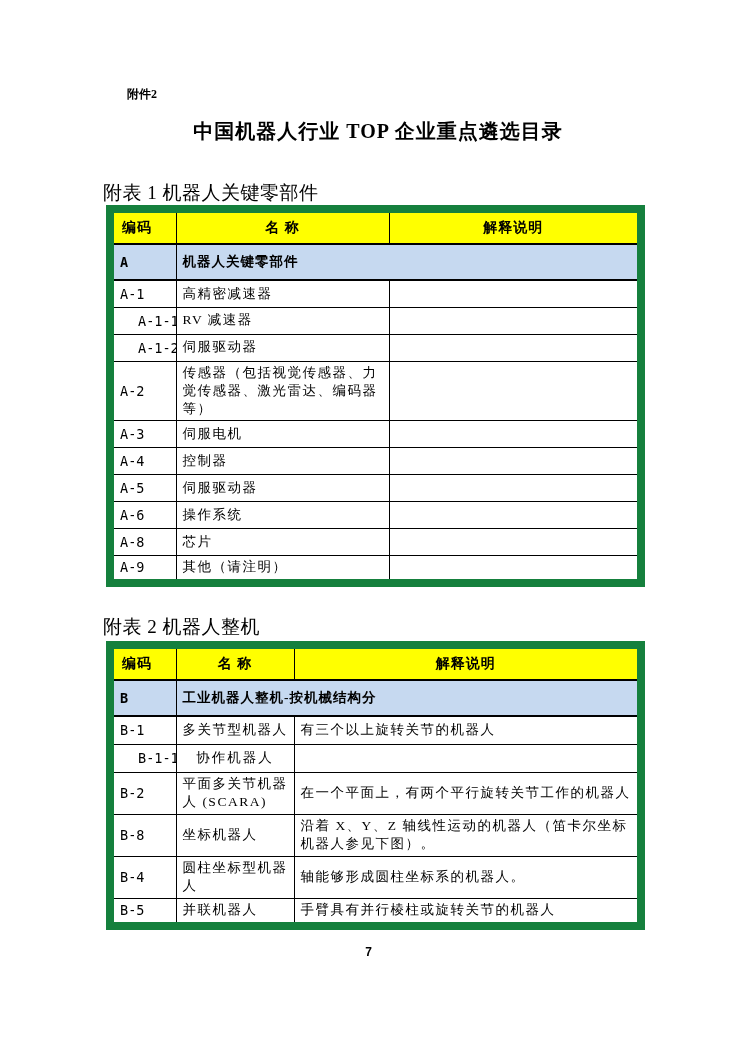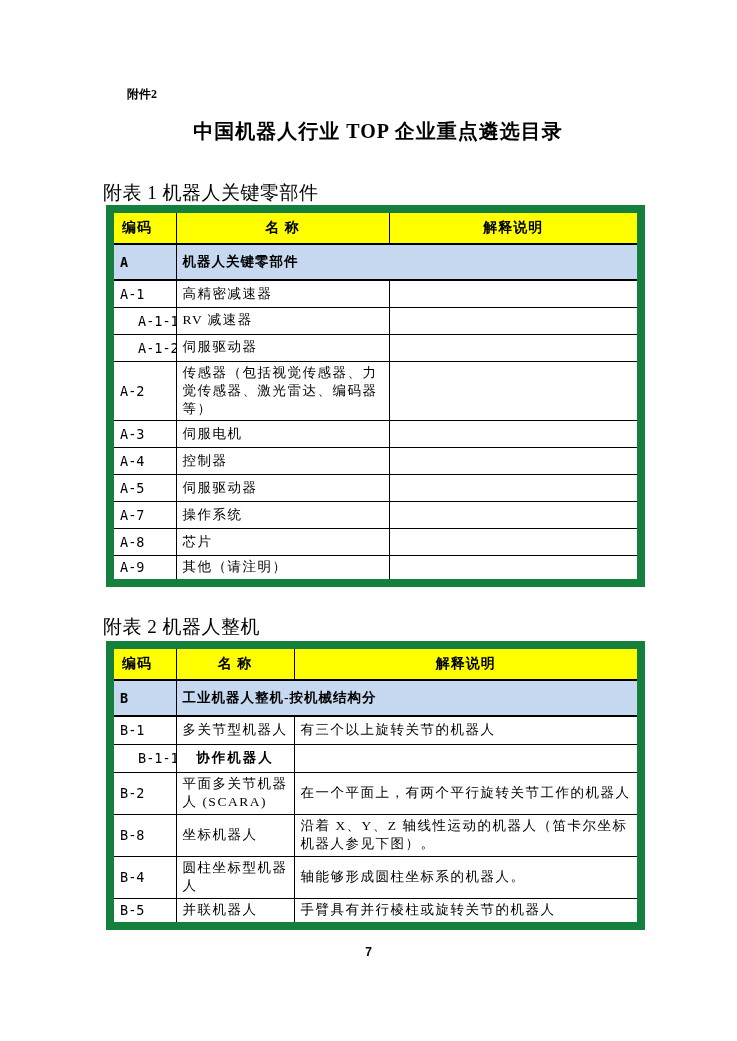--- a/index.html
+++ b/index.html
@@ -63,21 +63,21 @@
     letter-spacing:1px;
   }
   td.code{
     font-family:"DejaVu Sans Mono", monospace;
     font-size:12.5px;
     padding-left:8px;
     white-space:nowrap;
   }
   td.code.indent{padding-left:24px;}
   td.name,td.desc{letter-spacing:1.5px;line-height:1.35;}
-  td.name.center{text-align:center;letter-spacing:2px;font-weight:bold;}
+  td.name.center{text-align:center;letter-spacing:2px;}
   .t1-row{height:27px;}
   .t1-row-tall{height:46px;}
   .t2-row{height:28px;}
   .t2-row-2l{height:42px;}
   .page-number{
     position:absolute;left:0;right:0;top:945px;
     text-align:center;
     font-size:12px;font-weight:bold;
     font-family:"Liberation Sans", sans-serif;
   }
@@ -138,21 +138,21 @@
       <td class="code">A-4</td>
       <td class="name">控制器</td>
       <td class="desc"></td>
     </tr>
     <tr class="t1-row">
       <td class="code">A-5</td>
       <td class="name">伺服驱动器</td>
       <td class="desc"></td>
     </tr>
     <tr class="t1-row">
-      <td class="code">A-7</td>
+      <td class="code">A-6</td>
       <td class="name">操作系统</td>
       <td class="desc"></td>
     </tr>
     <tr class="t1-row">
       <td class="code">A-8</td>
       <td class="name">芯片</td>
       <td class="desc"></td>
     </tr>
     <tr class="t1-row">
       <td class="code">A-9</td>

